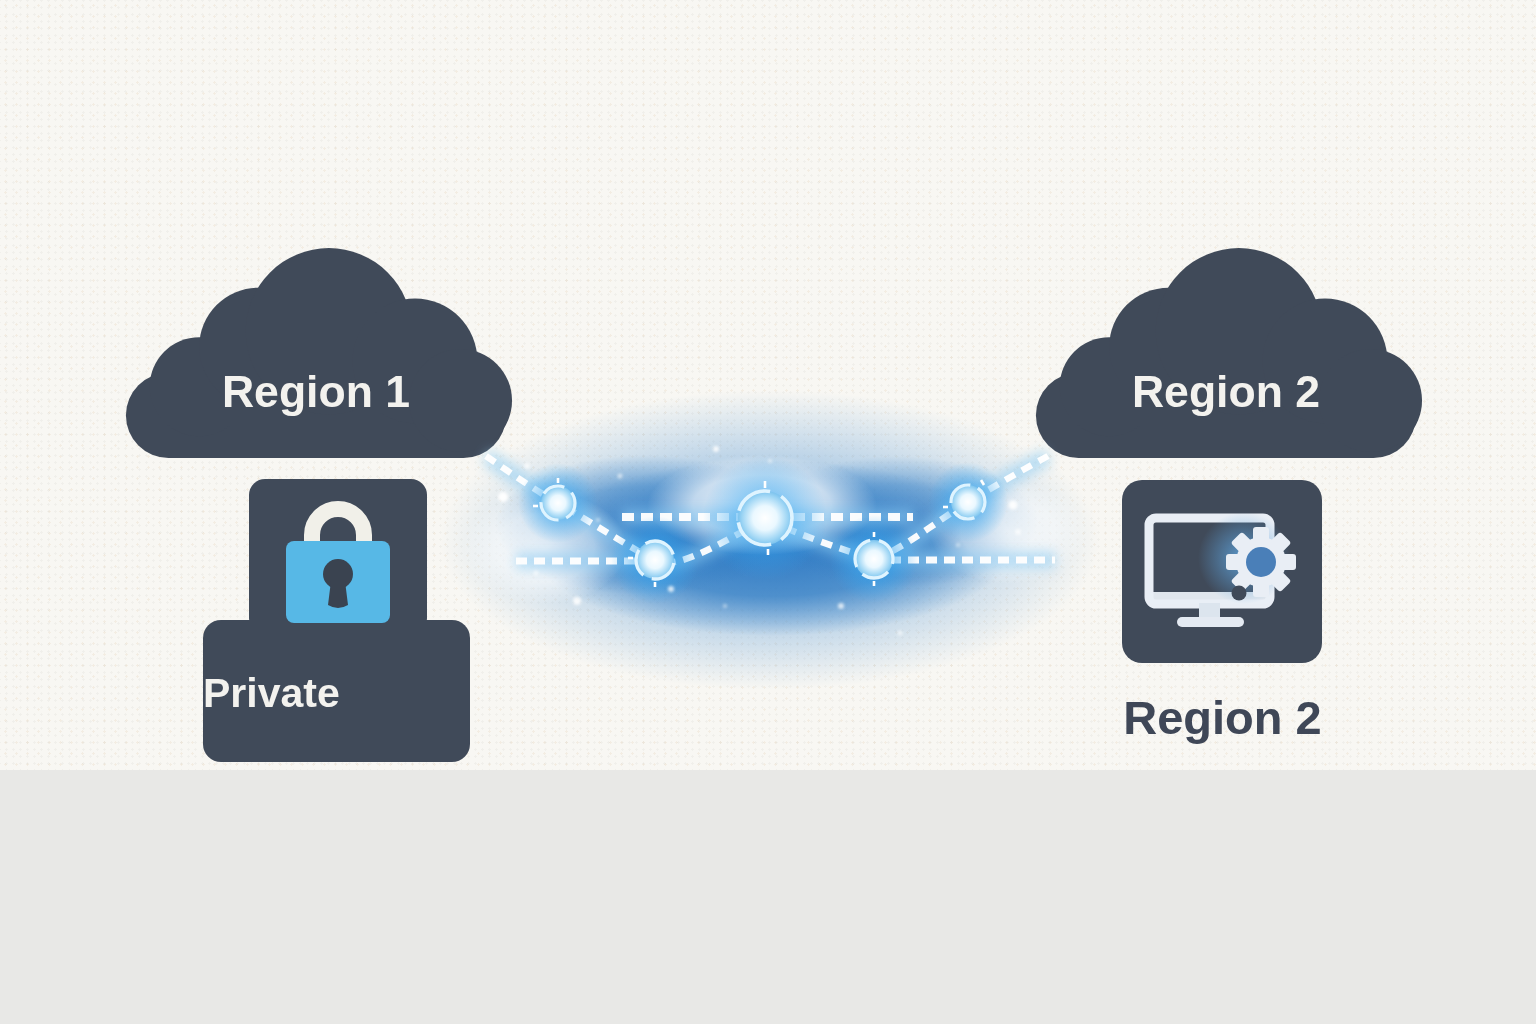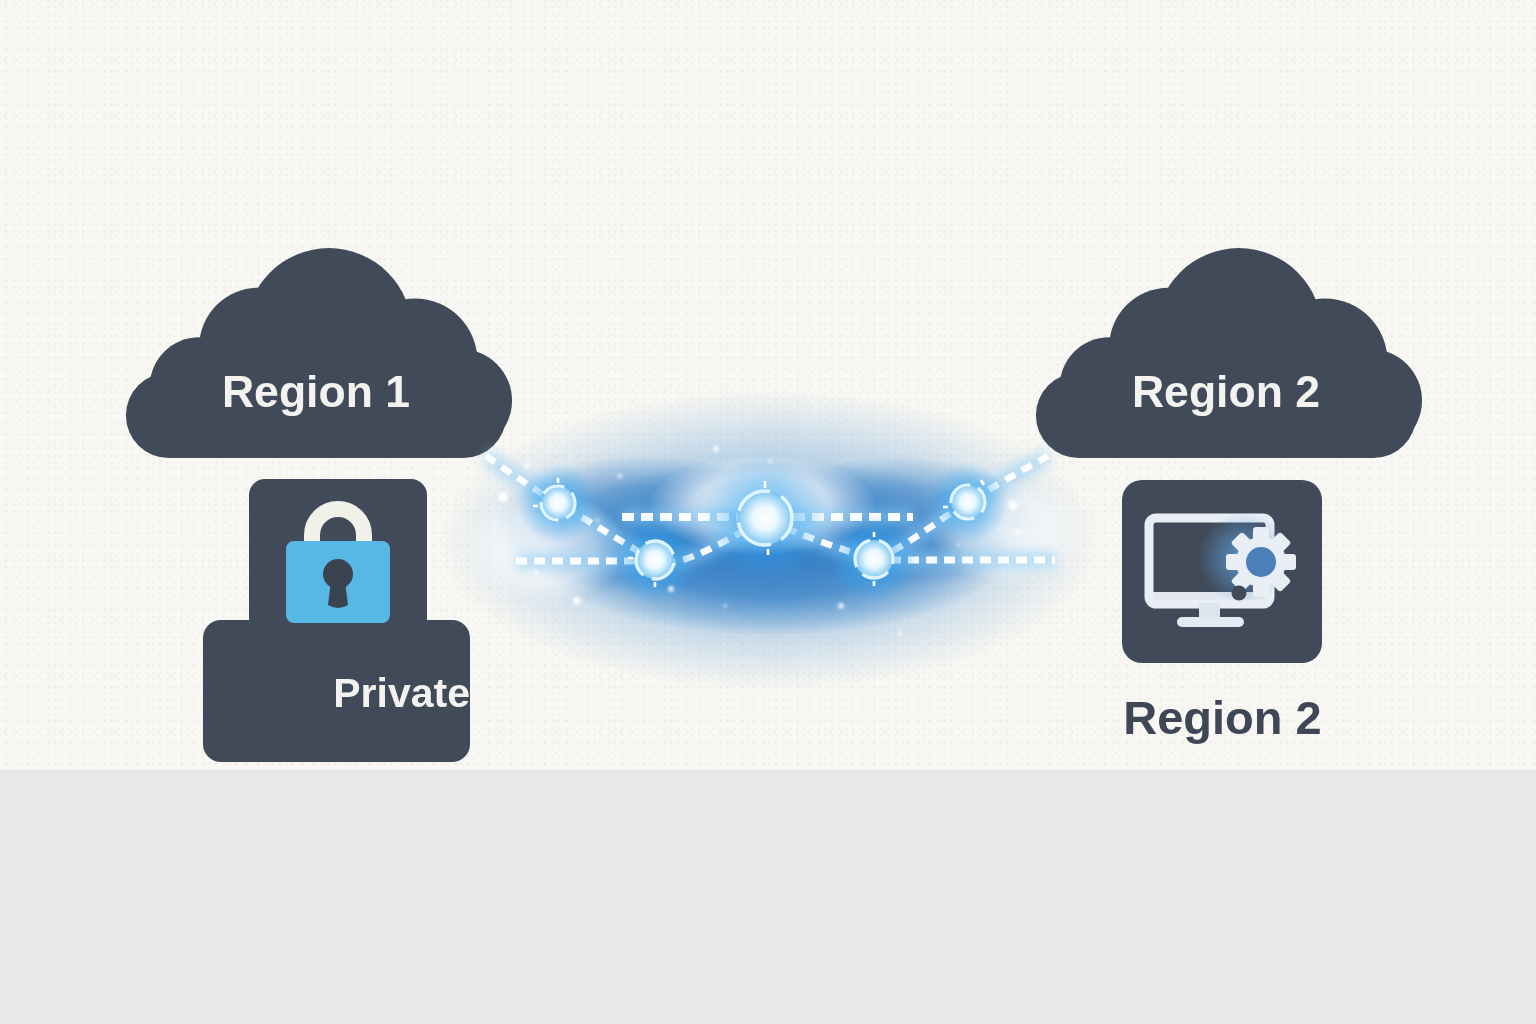--- a/index.html
+++ b/index.html
@@ -28,21 +28,21 @@
   }
   
   .plaque{position:absolute;left:203px;top:479px;width:267px;height:283px;}
   .plaque-top{position:absolute;left:46px;top:0;width:178px;height:155px;
     background:var(--slate,#404a59);border-radius:16px;}
   .plaque-bottom{position:absolute;left:0;top:141px;width:267px;height:142px;
     background:var(--slate,#404a59);border-radius:18px;}
   .lock-svg{position:absolute;left:83px;top:18px;width:104px;height:126px;}
   .plaque-text{
     position:absolute;left:0;top:146px;width:267px;height:137px;
-    display:flex;flex-direction:column;align-items:flex-end;justify-content:center;
+    display:flex;flex-direction:column;align-items:flex-start;justify-content:center;
     color:var(--cloud_text,#f3f2ee);font-size:41px;font-weight:bold;line-height:55px;
     text-align:center;
   }
   
   .appbox{position:absolute;left:1122px;top:480px;width:200px;height:183px;
     background:var(--slate,#404a59);border-radius:20px;}
   .appbox svg{width:200px;height:183px;}
   .caption{
     position:absolute;left:1060px;top:690px;width:325px;
     text-align:center;color:var(--label_dark,#3f4757);

